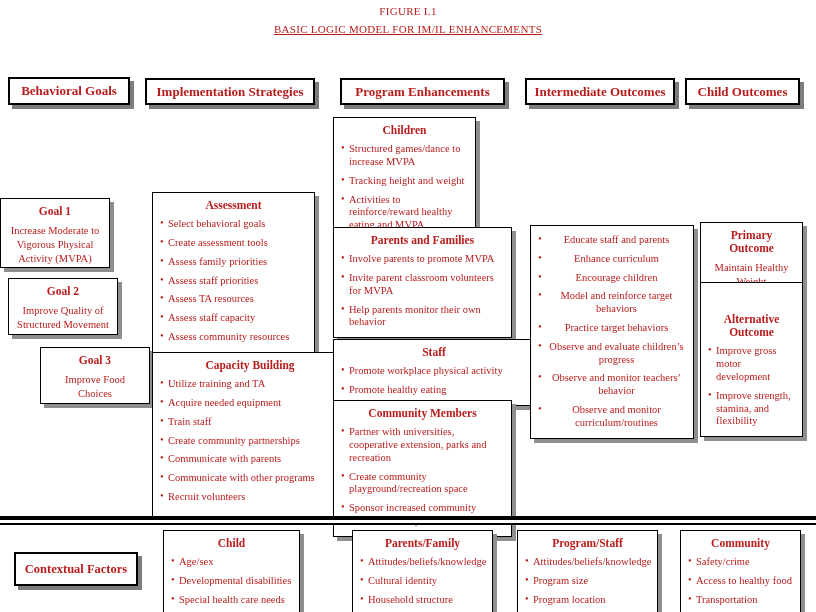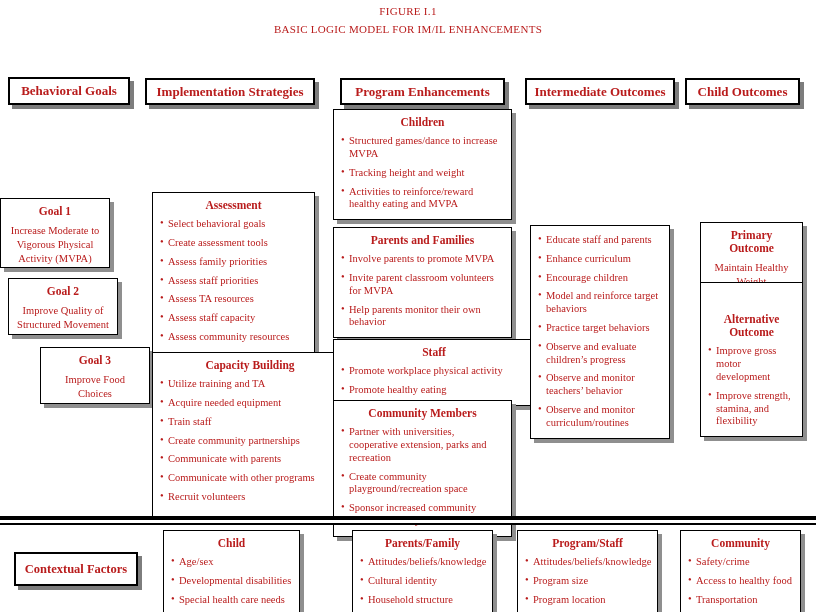--- a/index.html
+++ b/index.html
@@ -38,21 +38,21 @@
     background:#fff;border-top:4px solid #000;border-bottom:2px solid #000;
   }
   .pad-top{padding-top:28px;}
 </style>
 </head>
 <body>
 
 <div class="page">
 
   <div class="fig-title" style="top:5px;">FIGURE I.1</div>
-  <div class="fig-title" style="top:23px;">BASIC LOGIC MODEL FOR IM/IL ENHANCEMENTS</div>
+  <div class="fig-title" style="top:23px;text-decoration:underline;">BASIC LOGIC MODEL FOR IM/IL ENHANCEMENTS</div>
 
   <div class="hdr" style="left:8px;top:77px;width:122px;height:28px;">Behavioral Goals</div>
   <div class="hdr" style="left:145px;top:78px;width:170px;height:27px;">Implementation Strategies</div>
   <div class="hdr" style="left:340px;top:78px;width:165px;height:27px;">Program Enhancements</div>
   <div class="hdr" style="left:525px;top:78px;width:150px;height:27px;">Intermediate Outcomes</div>
   <div class="hdr" style="left:685px;top:78px;width:115px;height:27px;">Child Outcomes</div>
 
   <div class="box" style="left:0;top:198px;width:110px;min-height:66px;">
     <div class="box-title">Goal 1</div>
     <div class="center-text">Increase Moderate to Vigorous Physical Activity (MVPA)</div>
@@ -84,21 +84,21 @@
         <li>Utilize training and TA</li>
         <li>Acquire needed equipment</li>
         <li>Train staff</li>
         <li>Create community partnerships</li>
         <li>Communicate with parents</li>
         <li>Communicate with other programs</li>
         <li>Recruit volunteers</li>
       </ul>
   </div>
 
-  <div class="box" style="left:333px;top:109px;width:179px;min-height:103px;">
+  <div class="box" style="left:333px;top:117px;width:143px;min-height:103px;">
     <div class="box-title">Children</div>
     <ul class="bullets">
         <li>Structured games/dance to increase MVPA</li>
         <li>Tracking height and weight</li>
         <li>Activities to reinforce/reward healthy eating and MVPA</li>
       </ul>
   </div>
   <div class="box" style="left:333px;top:227px;width:179px;min-height:105px;">
     <div class="box-title">Parents and Families</div>
     <ul class="bullets">
@@ -116,21 +116,21 @@
   </div>
   <div class="box" style="left:333px;top:400px;width:179px;min-height:112px;">
     <div class="box-title">Community Members</div>
     <ul class="bullets">
         <li>Partner with universities, cooperative extension, parks and recreation</li>
         <li>Create community playground/recreation space</li>
         <li>Sponsor increased community access to healthy foods</li>
       </ul>
   </div>
 
-  <div class="box" style="left:530px;top:225px;width:140px;min-height:195px;padding-top:8px;">
+  <div class="box" style="left:530px;top:225px;width:164px;min-height:195px;padding-top:8px;text-align:center;">
     <ul class="bullets">
         <li>Educate staff and parents</li>
         <li>Enhance curriculum</li>
         <li>Encourage children</li>
         <li>Model and reinforce target behaviors</li>
         <li>Practice target behaviors</li>
         <li>Observe and evaluate children’s progress</li>
         <li>Observe and monitor teachers’ behavior</li>
         <li>Observe and monitor curriculum/routines</li>
       </ul>

